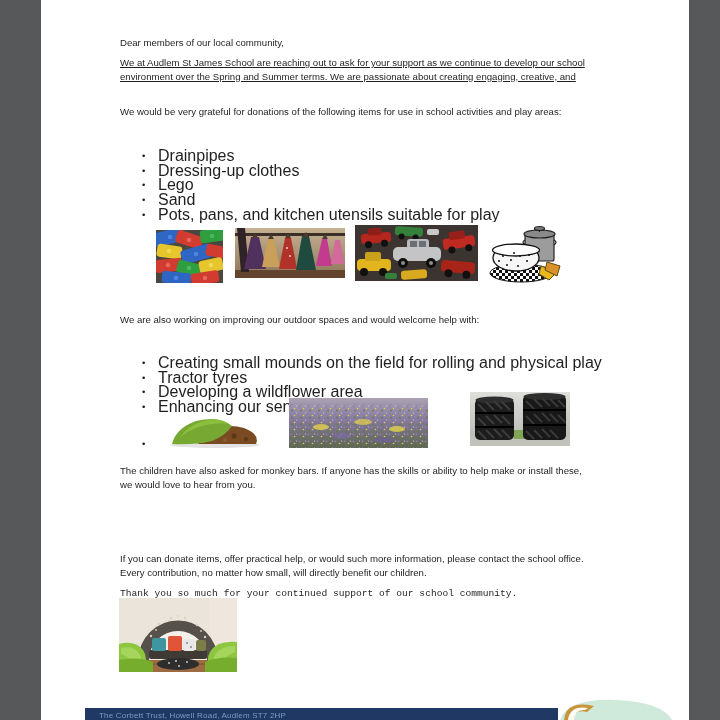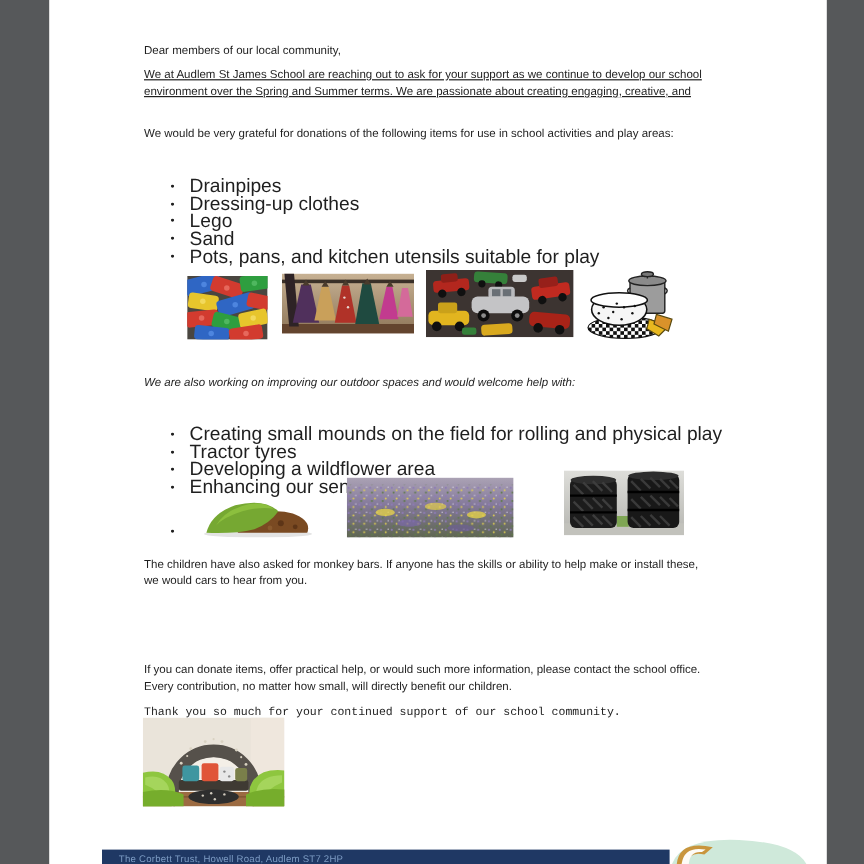--- a/index.html
+++ b/index.html
@@ -164,21 +164,21 @@
       <circle cx="42" cy="33" r="1"></circle>
         <circle cx="12" cy="39" r="1"></circle>
         <circle cx="27" cy="31" r="1"></circle>
     </g>
     <g stroke="#5a4a10" stroke-width="1">
       <path d="M54,44 L70,50 L62,58 L52,52 Z" fill="#e8b81f"></path>
       <path d="M60,40 L73,44 L70,54 L58,48 Z" fill="#d9922a"></path>
     </g>
   </svg>
 
-  <div class="tblock" style="top:301px;font-style:italic;">
+  <div class="tblock" style="top:301px;">
     <div class="line">We are also working on improving our outdoor spaces and would welcome help with:</div>
   </div>
 
   <ul class="doclist" style="top:328px;">
     <li>Creating small mounds on the field for rolling and physical play</li>
     <li>Tractor tyres</li>
     <li>Developing a wildflower area</li>
     <li>Enhancing our sensory area</li>
   </ul>
 
@@ -266,21 +266,21 @@
       </g>
       <line x1="53" y1="18" x2="96" y2="18" stroke="#000" stroke-width="2"></line>
       <line x1="53" y1="33" x2="96" y2="33" stroke="#000" stroke-width="2"></line>
     </g>
   </svg>
 
   <span class="stray-bullet">•</span>
 
   <div class="tblock" style="top:452px;">
     <div class="line">The children have also asked for monkey bars. If anyone has the skills or ability to help make or install these,</div>
-    <div class="line">we would cars to hear from you.</div>
+    <div class="line">we would love to hear from you.</div>
   </div>
 
   <div class="tblock" style="top:505px;">
   </div>
 
   <div class="tblock" style="top:540px;">
     <div class="line">If you can donate items, offer practical help, or would such more information, please contact the school office.</div>
     <div class="line">Every contribution, no matter how small, will directly benefit our children.</div>
   </div>
 

